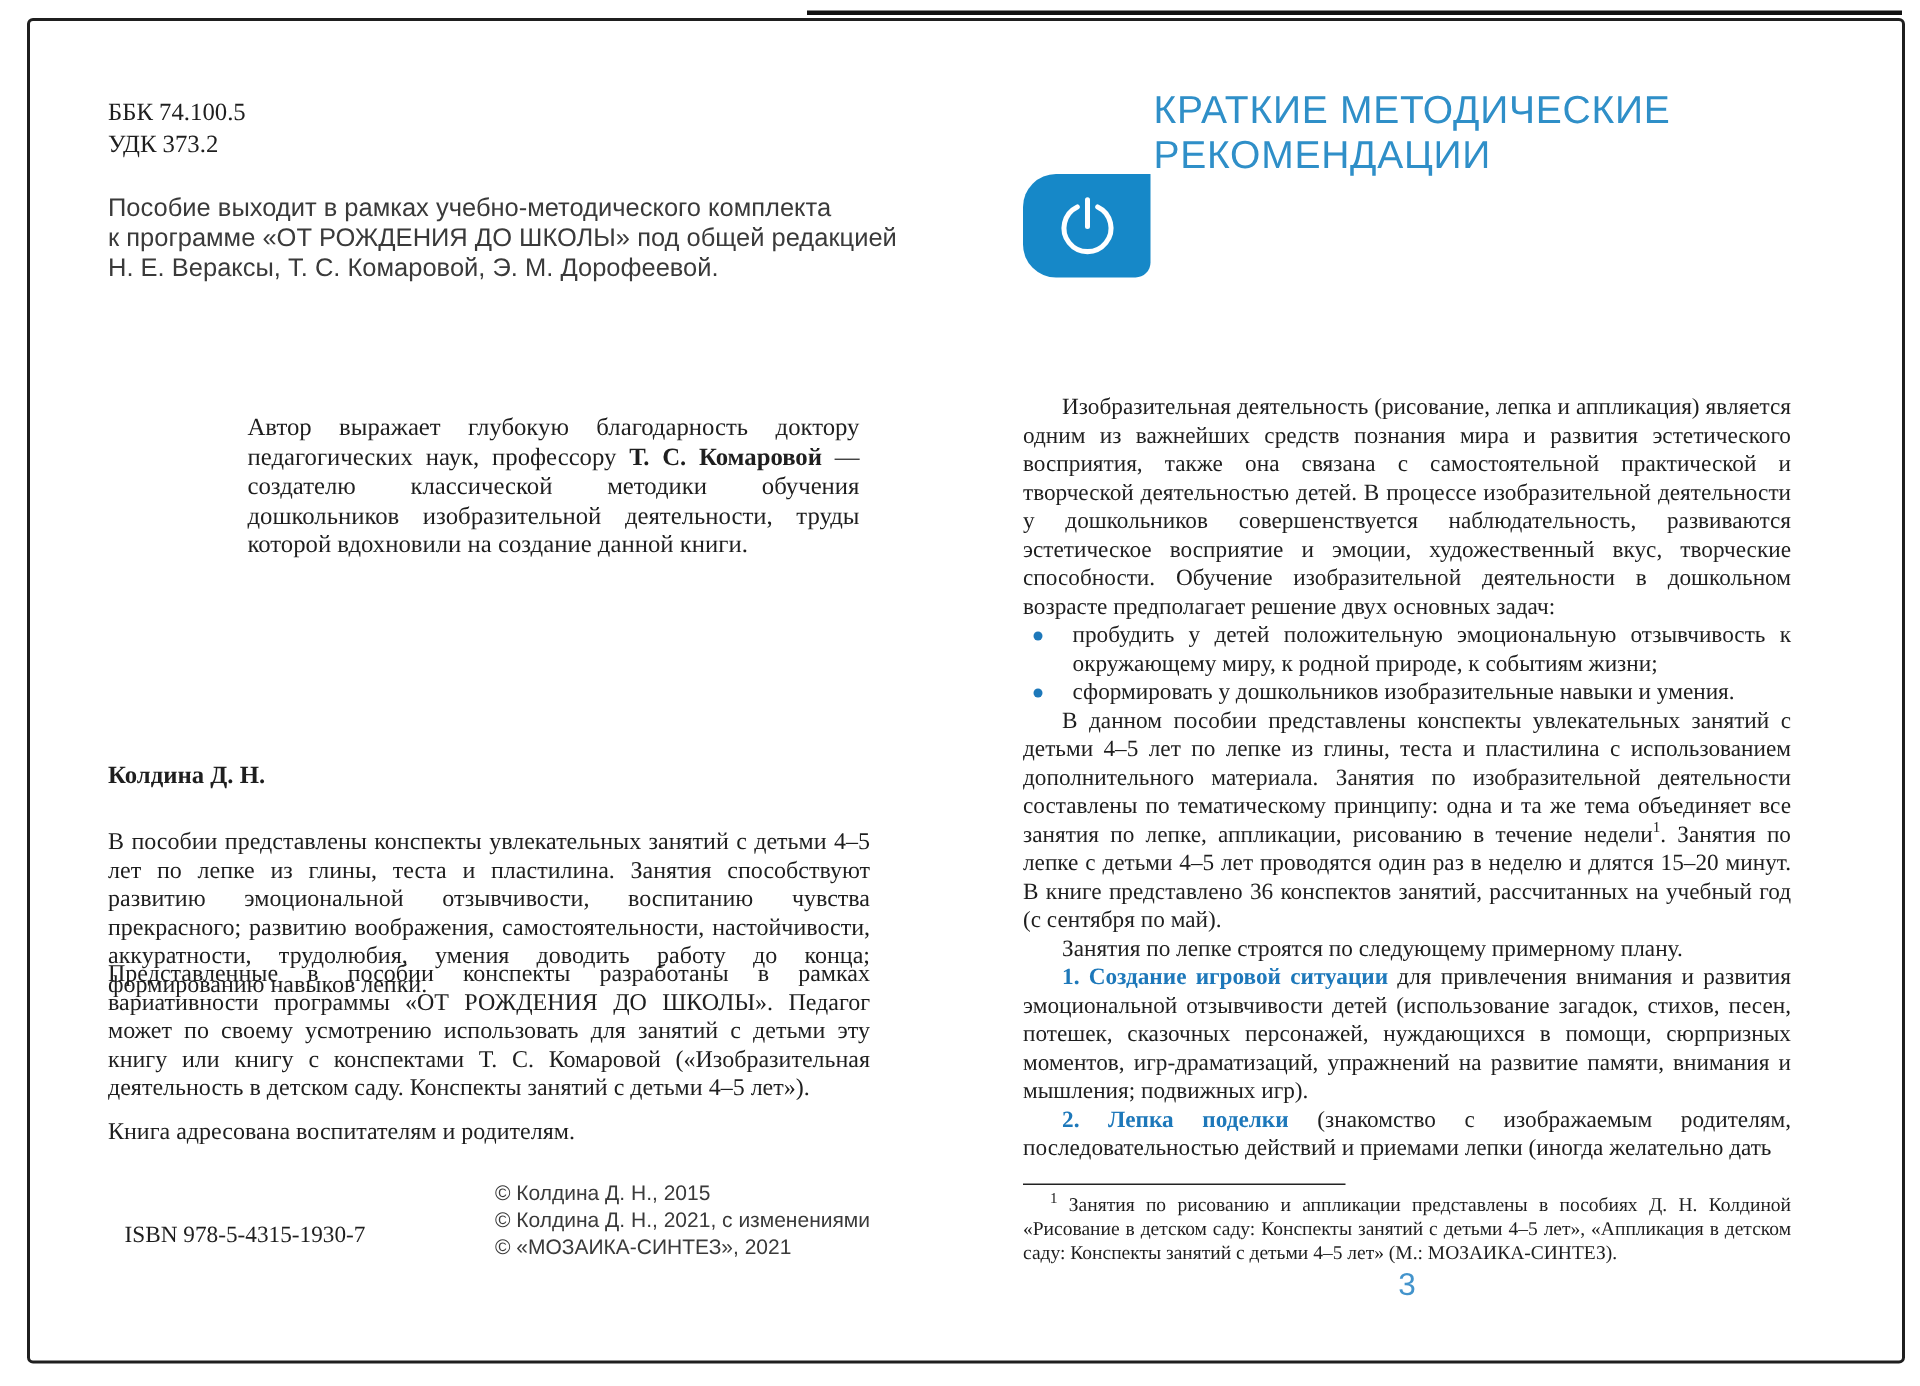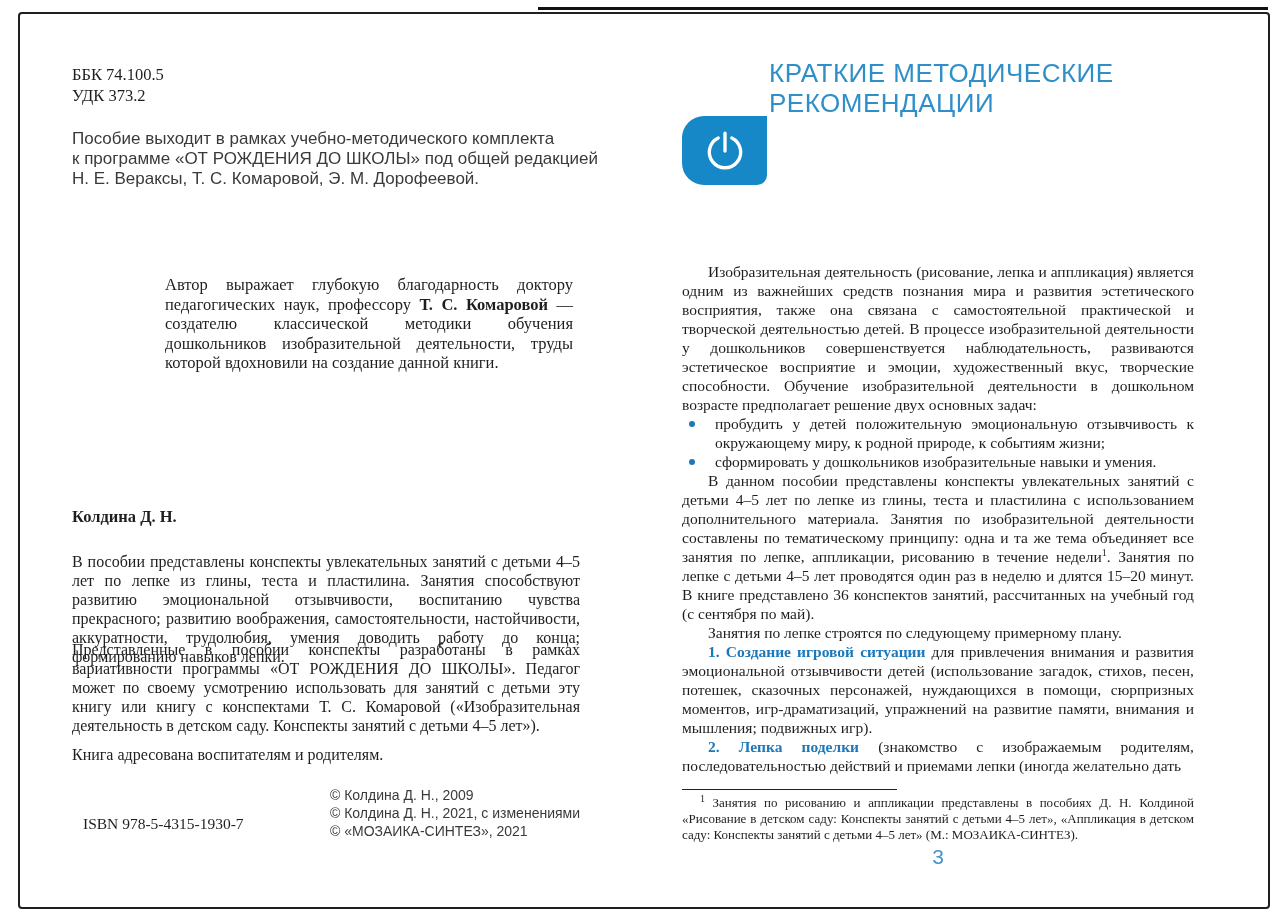--- a/index.html
+++ b/index.html
@@ -69,21 +69,21 @@
 
   <div class="blk content biblio">
     <div><b>Колдина Д. Н.</b></div>
   </div>
 
   <div class="blk content lpara lp1">В пособии представлены конспекты увлекательных занятий с детьми 4–5 лет по лепке из глины, теста и пластилина. Занятия способствуют развитию эмоциональной отзывчивости, воспитанию чувства прекрасного; развитию воображения, самостоятельности, настойчивости, аккуратности, трудолюбия, умения доводить работу до конца; формированию навыков лепки.</div>
   <div class="blk content lpara lp2">Представленные в пособии конспекты разработаны в рамках вариативности программы «ОТ РОЖДЕНИЯ ДО ШКОЛЫ». Педагог может по своему усмотрению использовать для занятий с детьми эту книгу или книгу с конспектами Т. С. Комаровой («Изобразительная деятельность в детском саду. Конспекты занятий с детьми 4–5 лет»).</div>
   <div class="blk content lpara lp3">Книга адресована воспитателям и родителям.</div>
 
   <div class="blk content isbn">ISBN 978-5-4315-1930-7</div>
-  <div class="blk content copyright">© Колдина Д. Н., 2009
+  <div class="blk content copyright">© Колдина Д. Н., 2015
 © Колдина Д. Н., 2021, с изменениями
 © «МОЗАИКА-СИНТЕЗ», 2021</div>
 
   <div class="blk content heading" style="color: rgb(47, 143, 200); margin-left: 22px;">КРАТКИЕ МЕТОДИЧЕСКИЕ
 РЕКОМЕНДАЦИИ</div>
 
   <div class="blk content chapter-icon" style="background: rgb(22, 136, 200);">
     <svg width="46" height="46" viewBox="0 0 44 44">
       <path d="M15.5 9.5 a15 15 0 1 0 13 0" fill="none" stroke="#ffffff" stroke-width="3.2" stroke-linecap="round"></path>
       <line x1="22" y1="5" x2="22" y2="22" stroke="#ffffff" stroke-width="3.2" stroke-linecap="round"></line>

